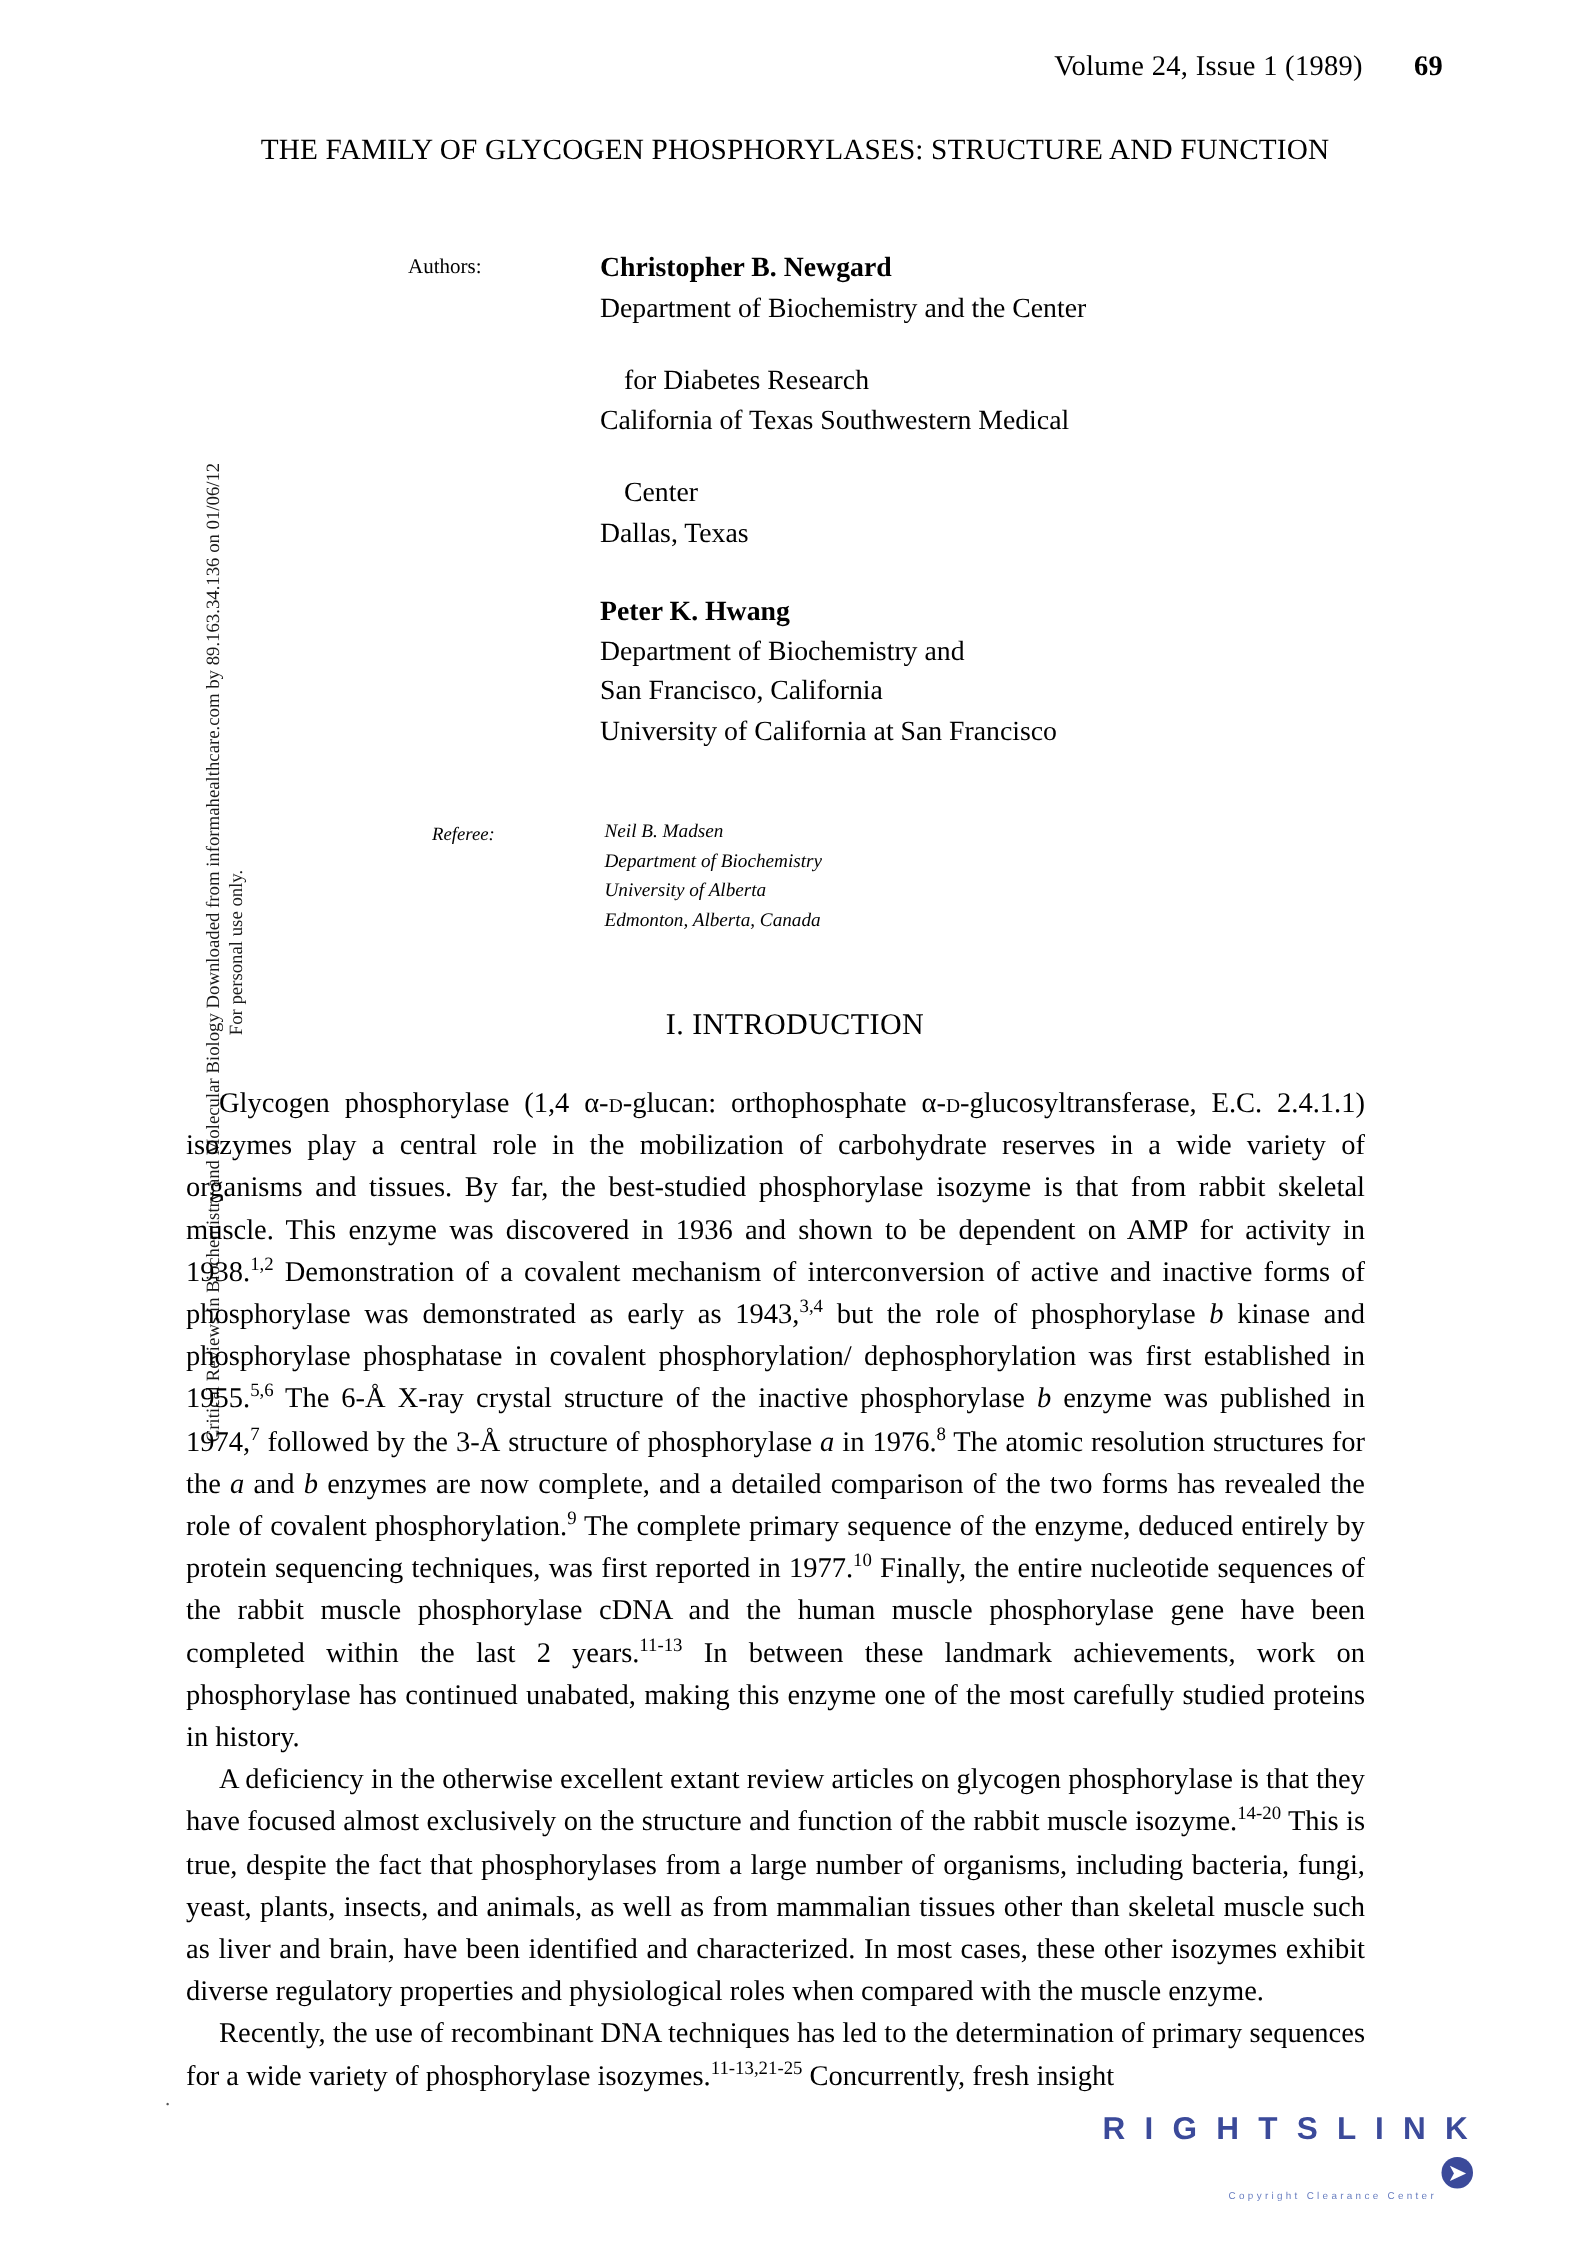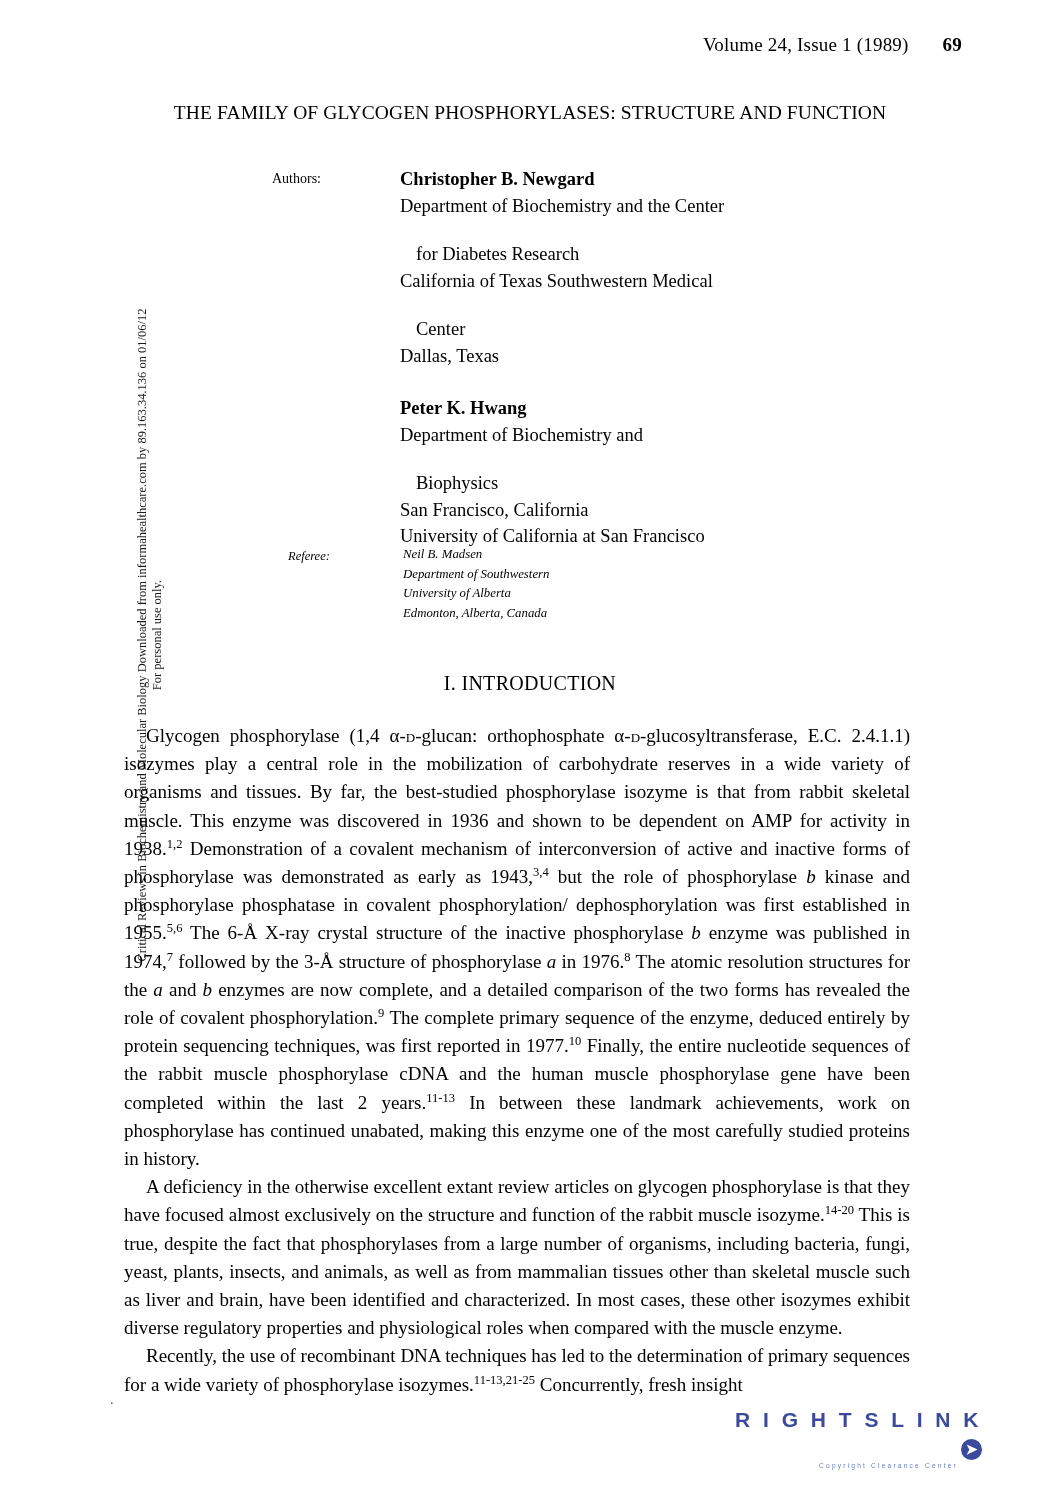--- a/index.html
+++ b/index.html
@@ -52,21 +52,21 @@
   .running-head .pageno {
     font-weight: bold;
     margin-left: 34px;
     font-size: 19px;
   }
 
   
   .article-title {
     position: absolute;
     left: 150px;
-    top: 100px;
+    top: 88px;
     width: 760px;
     text-align: center;
     font-size: 19.5px;
     line-height: 26px;
     letter-spacing: 0.1px;
   }
 
   
   .authors-block {
     position: absolute;
@@ -224,31 +224,30 @@
       <div>Department of Biochemistry and the Center</div>
       <div class="indent">for Diabetes Research</div>
       <div>California of Texas Southwestern Medical</div>
       <div class="indent">Center</div>
       <div>Dallas, Texas</div>
 
       <div class="affil-gap"></div>
 
       <div class="nm">Peter K. Hwang</div>
       <div>Department of Biochemistry and</div>
-      <div class="indent">Biophysics</div>
       <div>San Francisco, California</div>
       <div>University of California at San Francisco</div>
     </div>
   </div>
 
   <div class="referee-block">
     <div class="referee-label">Referee:</div>
     <div class="referee-body">
       <div>Neil B. Madsen</div>
-      <div>Department of Southwestern</div>
+      <div>Department of Biochemistry</div>
       <div>University of Alberta</div>
       <div>Edmonton, Alberta, Canada</div>
     </div>
   </div>
 
   <div class="section-heading">I. INTRODUCTION</div>
 
   <div class="body-text">
     <p><span>Glycogen phosphorylase (1,4 α-<span class="smallcaps">d</span>-glucan: orthophosphate α-<span class="smallcaps">d</span>-glucosyltransferase, E.C. 2.4.1.1) isozymes play a central role in the mobilization of carbohydrate reserves in a wide variety of organisms and tissues. By far, the best-studied phosphorylase isozyme is that from rabbit skeletal muscle. This enzyme was discovered in 1936 and shown to be dependent on AMP for activity in 1938.<sup>1,2</sup> Demonstration of a covalent mechanism of interconversion of active and inactive forms of phosphorylase was demonstrated as early as 1943,<sup>3,4</sup> but the role of phosphorylase <i>b</i> kinase and phosphorylase phosphatase in covalent phosphorylation/ dephosphorylation was first established in 1955.<sup>5,6</sup> The 6-Å X-ray crystal structure of the inactive phosphorylase <i>b</i> enzyme was published in 1974,<sup>7</sup> followed by the 3-Å structure of phosphorylase <i>a</i> in 1976.<sup>8</sup> The atomic resolution structures for the <i>a</i> and <i>b</i> enzymes are now complete, and a detailed comparison of the two forms has revealed the role of covalent phosphorylation.<sup>9</sup> The complete primary sequence of the enzyme, deduced entirely by protein sequencing techniques, was first reported in 1977.<sup>10</sup> Finally, the entire nucleotide sequences of the rabbit muscle phosphorylase cDNA and the human muscle phosphorylase gene have been completed within the last 2 years.<sup>11-13</sup> In between these landmark achievements, work on phosphorylase has continued unabated, making this enzyme one of the most carefully studied proteins in history.</span></p>
     <p><span>A deficiency in the otherwise excellent extant review articles on glycogen phosphorylase is that they have focused almost exclusively on the structure and function of the rabbit muscle isozyme.<sup>14-20</sup> This is true, despite the fact that phosphorylases from a large number of organisms, including bacteria, fungi, yeast, plants, insects, and animals, as well as from mammalian tissues other than skeletal muscle such as liver and brain, have been identified and characterized. In most cases, these other isozymes exhibit diverse regulatory properties and physiological roles when compared with the muscle enzyme.</span></p>

